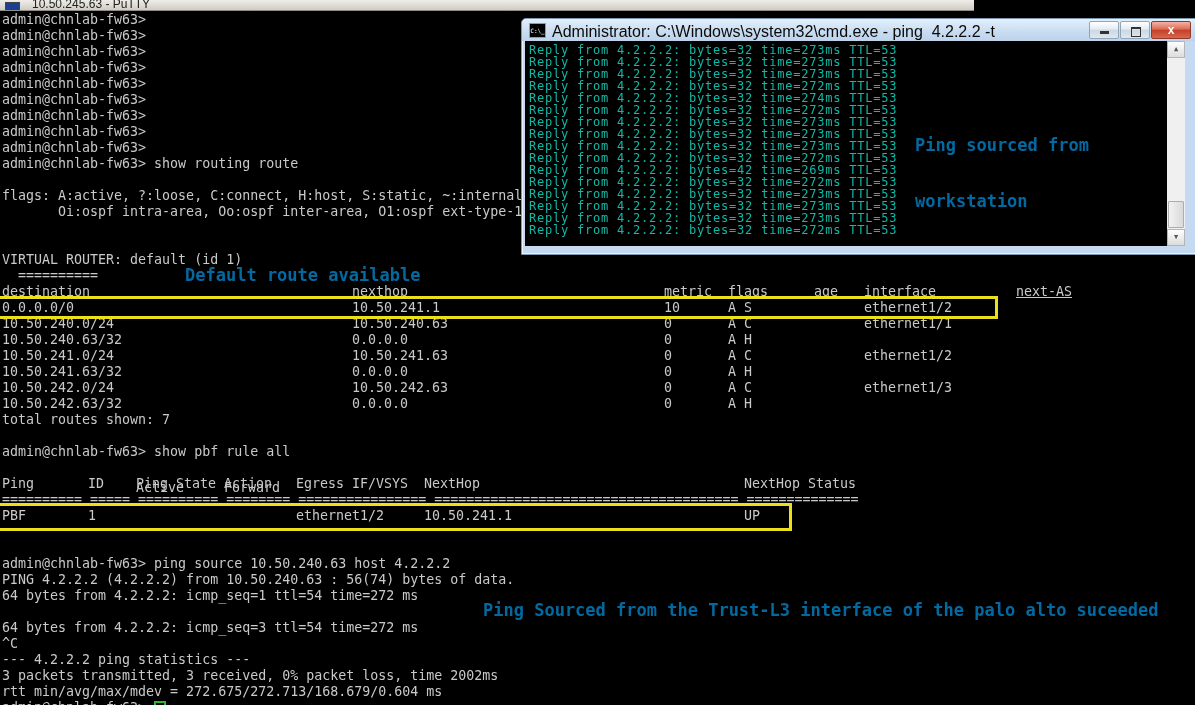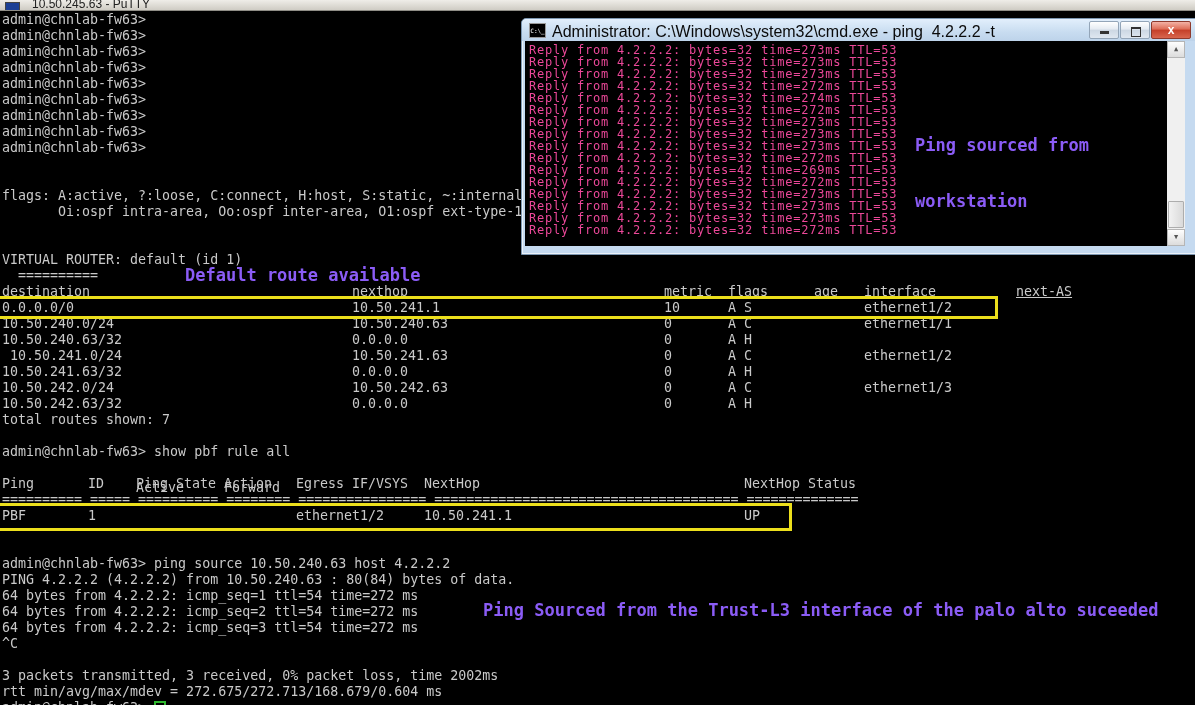--- a/index.html
+++ b/index.html
@@ -2,21 +2,21 @@
 <html><head>
 <meta charset="utf-8">
 <style>
   html,body{margin:0;padding:0;}
   body{
     width:1195px;height:705px;position:relative;overflow:hidden;
     background:#000;font-family:"DejaVu Sans Mono",monospace;
   }
   
   #putty-titlebar{
-    position:absolute;left:0;top:0;width:1195px;height:10px;
+    position:absolute;left:0;top:0;width:974px;height:10px;
     background:linear-gradient(#efede8,#cfccc4);
     border-bottom:1px solid #8f8d86;overflow:hidden;z-index:5;
   }
   #putty-titlebar .ticon{
     position:absolute;left:5px;top:2px;width:13px;height:11px;
     background:#1c3f94;border:1px solid #444;
   }
   #putty-titlebar .ttext{
     position:absolute;left:32px;top:-3px;
     font-family:"Liberation Sans",sans-serif;font-size:12px;color:#222;
@@ -30,21 +30,21 @@
     position:absolute;white-space:pre;
     font-size:13.3px;line-height:16px;color:#c9c9c9;
   }
   .u{text-decoration:underline;}
   
   .hlbox{position:absolute;border:3px solid #ecdf1c;z-index:2;}
   #hl-route{left:-4px;top:296px;width:996px;height:17px;}
   #hl-pbf{left:-4px;top:503px;width:790px;height:22px;}
   
   .ann{
-    position:absolute;color:#8b5cf6;font-weight:bold;white-space:pre;
+    position:absolute;color:#0369a1;font-weight:bold;white-space:pre;
     font-size:17px;line-height:18.5px;font-family:"DejaVu Sans Mono",monospace;
   }
   #ann-default{left:185px;top:266px;z-index:3;}
   #ann-trust{left:483px;top:601px;z-index:3;}
   #ann-workstation{left:915px;top:99px;z-index:30;}
   
   #term-cursor{position:absolute;left:152px;top:689px;width:8px;height:13px;border:2px solid #2eb82e;}
   
   #cmd{
     position:absolute;left:521px;top:18px;width:674px;height:235px;
@@ -80,21 +80,21 @@
     font-size:12px;font-weight:bold;text-align:center;line-height:16px;
   }
   .glyph-min{position:absolute;left:10px;bottom:4px;width:9px;height:3px;background:#333;}
   .glyph-max{position:absolute;left:10px;top:5px;width:8px;height:7px;border:1px solid #333;border-top-width:2px;}
   #cmd-content{
     position:absolute;left:3px;top:22px;width:642px;height:205px;
     background:#000;overflow:hidden;
   }
   .cl{
     position:absolute;left:4px;white-space:pre;
-    font-size:12px;letter-spacing:0.78px;line-height:12px;color:#ec4899;text-align:right;
+    font-size:12px;letter-spacing:0.78px;line-height:12px;color:#14b8a6;text-align:right;
   }
   
   #cmd-scrollbar{
     position:absolute;left:645px;top:22px;width:18px;height:205px;
     background:#f0f0f0;
   }
   .sbtn{
     position:absolute;left:0;width:18px;height:17px;box-sizing:border-box;
     background:linear-gradient(#fefefe,#dcdcdc);border:1px solid #b5b5b5;
     color:#555;font-size:7px;text-align:center;line-height:15px;
@@ -120,20 +120,21 @@
   <div class="tl" style="top:0px">admin@chnlab-fw63&gt;</div>
   <div class="tl" style="top:16px">admin@chnlab-fw63&gt;</div>
   <div class="tl" style="top:32px">admin@chnlab-fw63&gt;</div>
   <div class="tl" style="top:48px">admin@chnlab-fw63&gt;</div>
   <div class="tl" style="top:64px">admin@chnlab-fw63&gt;</div>
   <div class="tl" style="top:80px">admin@chnlab-fw63&gt;</div>
   <div class="tl" style="top:96px">admin@chnlab-fw63&gt;</div>
   <div class="tl" style="top:112px">admin@chnlab-fw63&gt;</div>
   <div class="tl" style="top:128px">admin@chnlab-fw63&gt;</div>
 
+  <div class="tl" style="top:144px">admin@chnlab-fw63&gt; show routing route</div>
   <div class="tl" style="top:176px">flags: A:active, ?:loose, C:connect, H:host, S:static, ~:internal</div>
   <div class="tl" style="top:192px">       Oi:ospf intra-area, Oo:ospf inter-area, O1:ospf ext-type-1</div>
   <div class="tl" style="top:240px">VIRTUAL ROUTER: default (id 1)</div>
   <div class="tl" style="top:256px">  ==========</div>
 
   <span class="tc u" style="top:272px;left:0px">destination</span>
   <span class="tc u" style="top:272px;left:350px">nexthop</span>
   <span class="tc u" style="top:272px;left:662px">metric</span>
   <span class="tc u" style="top:272px;left:726px">flags</span>
   <span class="tc u" style="top:272px;left:812px">age</span>
@@ -150,21 +151,21 @@
   <span class="tc" style="top:304px;left:350px">10.50.240.63</span>
   <span class="tc" style="top:304px;left:662px">0</span>
   <span class="tc" style="top:304px;left:726px">A C</span>
   <span class="tc" style="top:304px;left:862px">ethernet1/1</span>
 
   <span class="tc" style="top:320px;left:0px">10.50.240.63/32</span>
   <span class="tc" style="top:320px;left:350px">0.0.0.0</span>
   <span class="tc" style="top:320px;left:662px">0</span>
   <span class="tc" style="top:320px;left:726px">A H</span>
 
-  <span class="tc" style="top:336px;left:8px">10.50.241.0/24</span>
+  <span class="tc" style="top:336px;left:0px">10.50.241.0/24</span>
   <span class="tc" style="top:336px;left:350px">10.50.241.63</span>
   <span class="tc" style="top:336px;left:662px">0</span>
   <span class="tc" style="top:336px;left:726px">A C</span>
   <span class="tc" style="top:336px;left:862px">ethernet1/2</span>
 
   <span class="tc" style="top:352px;left:0px">10.50.241.63/32</span>
   <span class="tc" style="top:352px;left:350px">0.0.0.0</span>
   <span class="tc" style="top:352px;left:662px">0</span>
   <span class="tc" style="top:352px;left:726px">A H</span>
 
@@ -194,25 +195,25 @@
 
   <span class="tc" style="top:496px;left:0px">PBF</span>
   <span class="tc" style="top:496px;left:86px">1</span>
   <span class="tc" style="top:468px;left:134px">Active</span>
   <span class="tc" style="top:468px;left:222px">Forward</span>
   <span class="tc" style="top:496px;left:294px">ethernet1/2</span>
   <span class="tc" style="top:496px;left:422px">10.50.241.1</span>
   <span class="tc" style="top:496px;left:742px">UP</span>
 
   <div class="tl" style="top:544px">admin@chnlab-fw63&gt; ping source 10.50.240.63 host 4.2.2.2</div>
-  <div class="tl" style="top:560px">PING 4.2.2.2 (4.2.2.2) from 10.50.240.63 : 80(84) bytes of data.</div>
+  <div class="tl" style="top:560px">PING 4.2.2.2 (4.2.2.2) from 10.50.240.63 : 56(74) bytes of data.</div>
   <div class="tl" style="top:576px">64 bytes from 4.2.2.2: icmp_seq=1 ttl=54 time=272 ms</div>
-  <div class="tl" style="top:592px">64 bytes from 4.2.2.2: icmp_seq=2 ttl=54 time=272 ms</div>
   <div class="tl" style="top:608px">64 bytes from 4.2.2.2: icmp_seq=3 ttl=54 time=272 ms</div>
   <div class="tl" style="top:624px">^C</div>
+  <div class="tl" style="top:640px">--- 4.2.2.2 ping statistics ---</div>
   <div class="tl" style="top:656px">3 packets transmitted, 3 received, 0% packet loss, time 2002ms</div>
   <div class="tl" style="top:672px">rtt min/avg/max/mdev = 272.675/272.713/168.679/0.604 ms</div>
   <div class="tl" style="top:688px">admin@chnlab-fw63&gt;</div>
   <div id="term-cursor"></div>
 </div>
 
 <div id="hl-route" class="hlbox"></div>
 <div id="hl-pbf" class="hlbox"></div>
 
 <div id="ann-default" class="ann">Default route available</div>

